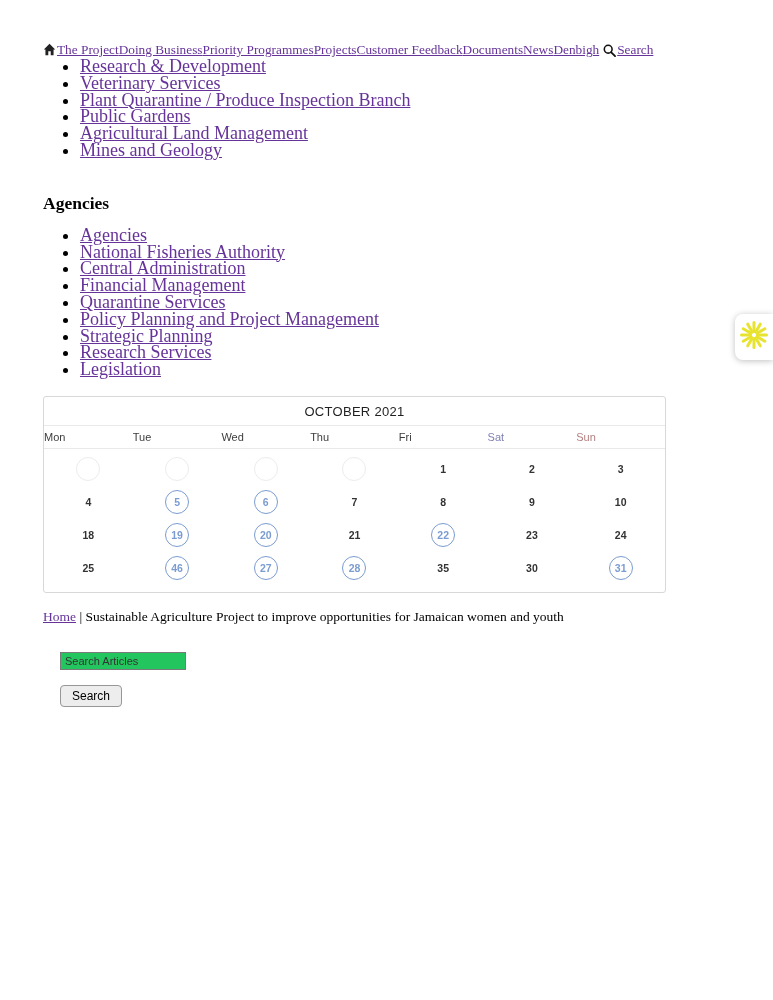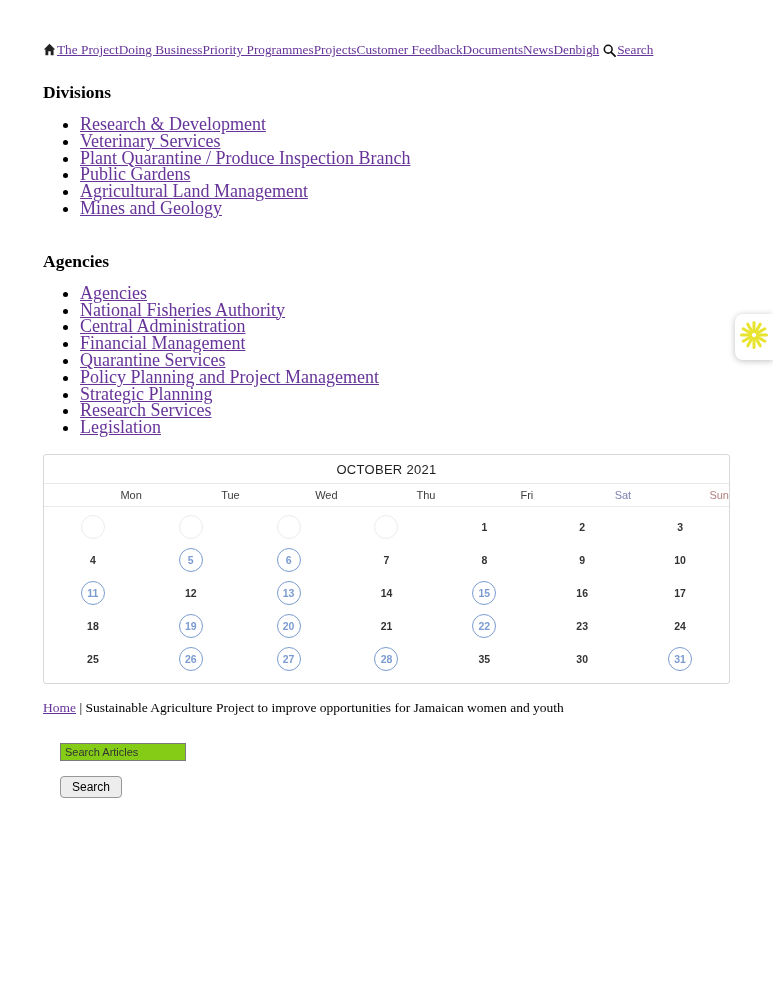--- a/index.html
+++ b/index.html
@@ -32,40 +32,40 @@
     color: #000;
     margin: 34px 43px 13px 43px;
   }
   .sections section:first-child .sec-title { margin-top: 24px; }
   .link-list { margin: 0 0 0 43px; padding-left: 37px; font-size: 18px; }
   .link-list li { line-height: 16.8px; }
   .link-list a { color: var(--link-color, #663399); text-decoration: underline; }
 
   
   .calendar {
-    width: 687px;
+    width: 623px;
     margin: 18px 0 0 43px;
     border: 1px solid #d8d8d8;
     border-radius: 3px;
     background: #fff;
     font-family: "Liberation Sans", sans-serif;
   }
   .cal-title {
     height: 29px; line-height: 29px;
     text-align: center;
     font-size: 13px; color: #1f1f1f;
     letter-spacing: .3px;
     border-bottom: 1px solid #e9e9e9;
   }
   .cal-head {
     display: grid; grid-template-columns: repeat(7, 1fr);
     height: 23px; align-items: center;
     border-bottom: 1px solid #e9e9e9;
   }
-  .cal-hcell { text-align: right; font-size: 11px; color: #3d3d3d; }
+  .cal-hcell { text-align: left; font-size: 11px; color: #3d3d3d; }
   .cal-hcell.sat { color: var(--sat-color, #8080b4); }
   .cal-hcell.sun { color: var(--sun-color, #b48080); }
   .cal-body { padding: 4px 0 7px; }
   .cal-row {
     display: grid; grid-template-columns: repeat(7, 1fr);
     height: 33px; align-items: center; justify-items: center;
   }
   .day {
     width: 24px; height: 24px; border-radius: 50%;
     display: flex; align-items: center; justify-content: center;
@@ -78,21 +78,21 @@
   
   .breadcrumb { margin: 16px 43px 0 43px; font-size: 13.5px; color: #000; }
   .breadcrumb a { color: var(--link-color, #663399); text-decoration: underline; }
 
   
   .article-search { margin: 26px 0 0 60px; font-family: "Liberation Sans", sans-serif; }
   .article-search input {
     width: 126px; height: 18px;
     font-size: 11px; font-family: "Liberation Sans", sans-serif;
     border: 1px solid #7a7a7a; padding: 6px 4px; color: #222;
-    background: #84cc16;
+    background: #22c55e;
   }
   .article-search input::placeholder { color: #333; opacity: 1; }
   .btn-row { margin-top: 15px; }
   .article-search button {
     font-size: 12px; font-family: "Liberation Sans", sans-serif;
     padding: 3px 11px;
     background: #ededed;
     border: 1px solid #979797;
     border-radius: 4px;
     color: #000;
@@ -120,21 +120,20 @@
     <a href="#" class="home-icon"><svg width="13" height="13" viewBox="0 0 16 16">
           <path d="M8 1 L15 8 H13 V15 H9.5 V10 H6.5 V15 H3 V8 H1 Z" fill="#222"></path>
         </svg></a><span class="nav-links"><a href="#">The Project</a><a href="#">Doing Business</a><a href="#">Priority Programmes</a><a href="#">Projects</a><a href="#">Customer Feedback</a><a href="#">Documents</a><a href="#">News</a><a href="#">Denbigh</a></span><span class="nav-search"><span class="search-icon"><svg width="13" height="13" viewBox="0 0 14 14">
             <circle cx="5.6" cy="5.6" r="4.2" fill="none" stroke="#111" stroke-width="1.7"></circle>
             <line x1="8.9" y1="8.9" x2="13" y2="13" stroke="#111" stroke-width="1.9" stroke-linecap="round"></line>
           </svg></span><a href="#">Search</a></span>
   </nav>
 
   <div class="sections">
       <section>
-        <h3 class="sec-title">Divisions</h3>
         <ul class="link-list">
           <li><a href="#">Research &amp; Development</a></li>
           <li><a href="#">Veterinary Services</a></li>
           <li><a href="#">Plant Quarantine / Produce Inspection Branch</a></li>
           <li><a href="#">Public Gardens</a></li>
           <li><a href="#">Agricultural Land Management</a></li>
           <li><a href="#">Mines and Geology</a></li>
         </ul>
       </section>
       <section>
@@ -210,43 +209,20 @@
           </div>
           <div class="cal-cell">
             <span class="day plain">9</span>
           </div>
           <div class="cal-cell">
             <span class="day plain">10</span>
           </div>
         </div>
         <div class="cal-row">
           <div class="cal-cell">
-            <a href="#" class="day event">11</a>
-          </div>
-          <div class="cal-cell">
-            <span class="day plain">12</span>
-          </div>
-          <div class="cal-cell">
-            <a href="#" class="day event">13</a>
-          </div>
-          <div class="cal-cell">
-            <span class="day plain">14</span>
-          </div>
-          <div class="cal-cell">
-            <a href="#" class="day event">15</a>
-          </div>
-          <div class="cal-cell">
-            <span class="day plain">16</span>
-          </div>
-          <div class="cal-cell">
-            <span class="day plain">17</span>
-          </div>
-        </div>
-        <div class="cal-row">
-          <div class="cal-cell">
             <span class="day plain">18</span>
           </div>
           <div class="cal-cell">
             <a href="#" class="day event">19</a>
           </div>
           <div class="cal-cell">
             <a href="#" class="day event">20</a>
           </div>
           <div class="cal-cell">
             <span class="day plain">21</span>
@@ -259,21 +235,21 @@
           </div>
           <div class="cal-cell">
             <span class="day plain">24</span>
           </div>
         </div>
         <div class="cal-row">
           <div class="cal-cell">
             <span class="day plain">25</span>
           </div>
           <div class="cal-cell">
-            <a href="#" class="day event">26</a>
+            <a href="#" class="day event">46</a>
           </div>
           <div class="cal-cell">
             <a href="#" class="day event">27</a>
           </div>
           <div class="cal-cell">
             <a href="#" class="day event">28</a>
           </div>
           <div class="cal-cell">
             <span class="day plain">35</span>
           </div>

